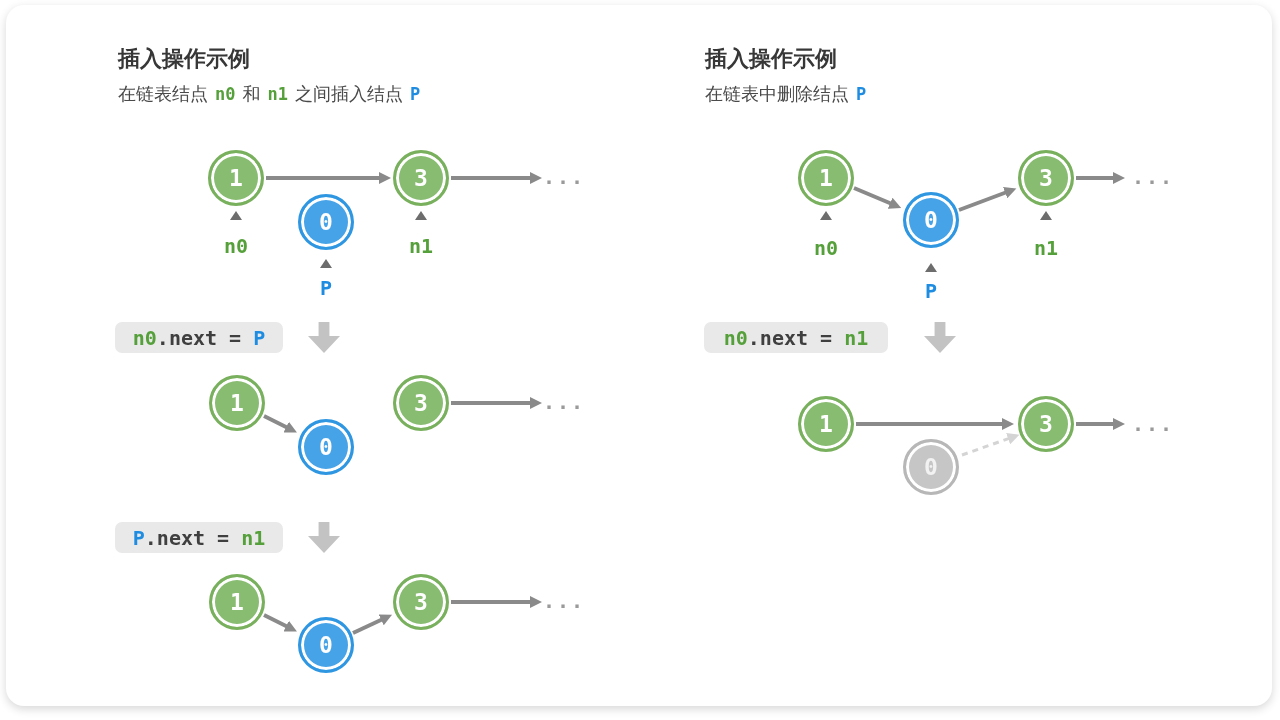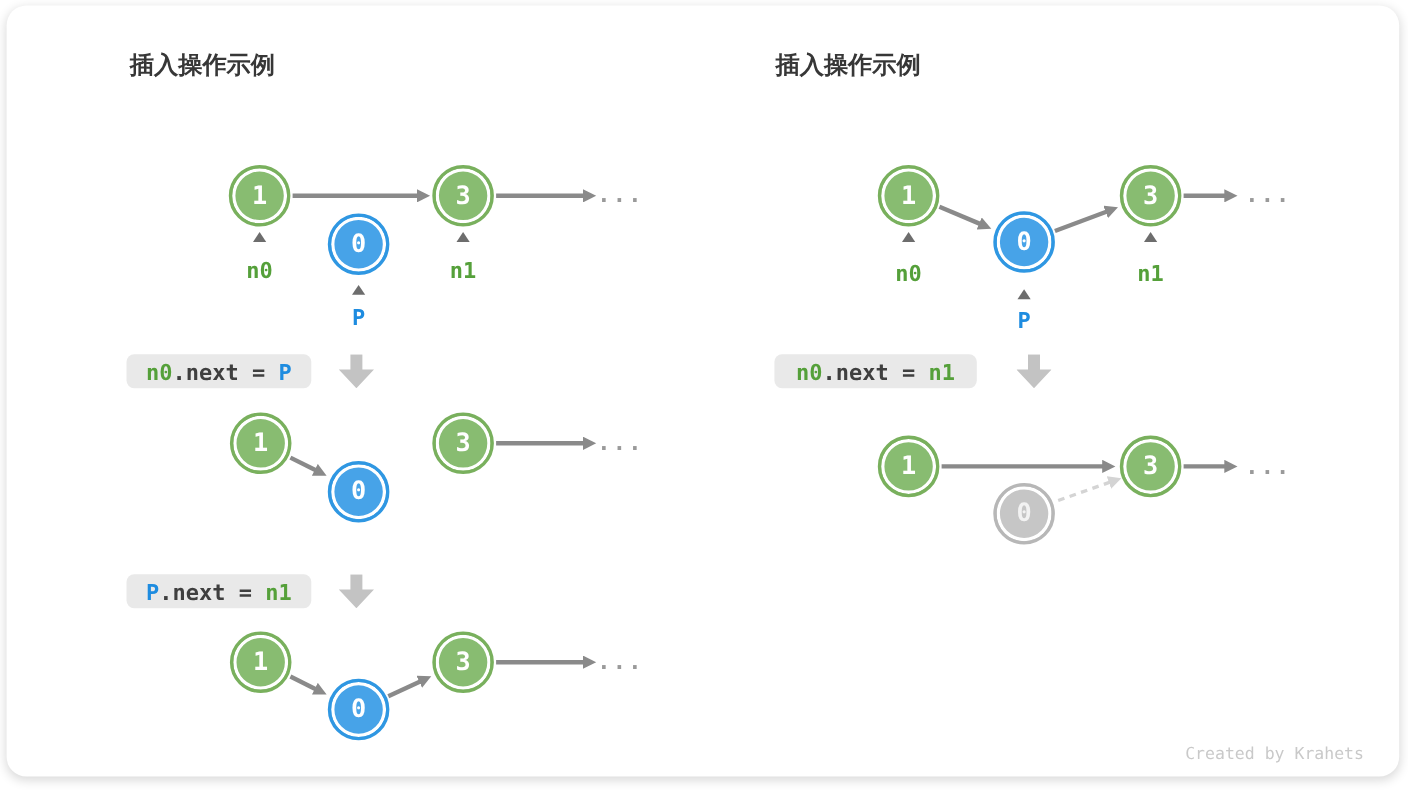--- a/index.html
+++ b/index.html
@@ -86,20 +86,23 @@
     <line x1="1076" y1="178" x2="1115" y2="178" marker-end="url(#ah)"></line>
     <line x1="856" y1="424" x2="1004" y2="424" marker-end="url(#ah)"></line>
     <line x1="1076" y1="424" x2="1115" y2="424" marker-end="url(#ah)"></line>
   </g>
   <line x1="962" y1="455" x2="1010" y2="438" stroke="var(--arrow-light)" stroke-width="3" stroke-dasharray="6 5" marker-end="url(#ahl)"></line>
 </svg>
 
 <div class="layer">
 
   <div class="title" style="left:118px;top:44px">插入操作示例</div>
+  <div class="subtitle" style="left:118px;top:82px">
+    <span>在链表结点</span><span class="tok tok-green">n0</span><span>和</span><span class="tok tok-green">n1</span><span>之间插入结点</span><span class="tok tok-blue">P</span>
+  </div>
 
   <div class="node green" style="left:208px;top:150px">
       <span class="val">1</span>
     </div>
   <div class="node green" style="left:393px;top:150px">
       <span class="val">3</span>
     </div>
   <div class="node blue" style="left:298px;top:194px">
       <span class="val">0</span>
     </div>
@@ -141,20 +144,23 @@
     </div>
   <div class="node blue" style="left:298px;top:617px">
       <span class="val">0</span>
     </div>
   <div class="node green" style="left:393px;top:574px">
       <span class="val">3</span>
     </div>
   <div class="dots" style="left:543px;top:589px">...</div>
 
   <div class="title" style="left:705px;top:44px">插入操作示例</div>
+  <div class="subtitle" style="left:705px;top:82px">
+    <span>在链表中删除结点</span><span class="tok tok-blue">P</span>
+  </div>
 
   <div class="node green" style="left:798px;top:150px">
       <span class="val">1</span>
     </div>
   <div class="node blue" style="left:903px;top:192px">
       <span class="val">0</span>
     </div>
   <div class="node green" style="left:1018px;top:150px">
       <span class="val">3</span>
     </div>
@@ -177,14 +183,13 @@
       <span class="val">1</span>
     </div>
   <div class="node gray" style="left:903px;top:439px">
       <span class="val">0</span>
     </div>
   <div class="node green" style="left:1018px;top:396px">
       <span class="val">3</span>
     </div>
   <div class="dots" style="left:1132px;top:412px">...</div>
 
-  <div class="watermark">Created by Krahets</div>
 </div>
 
 </body></html>

